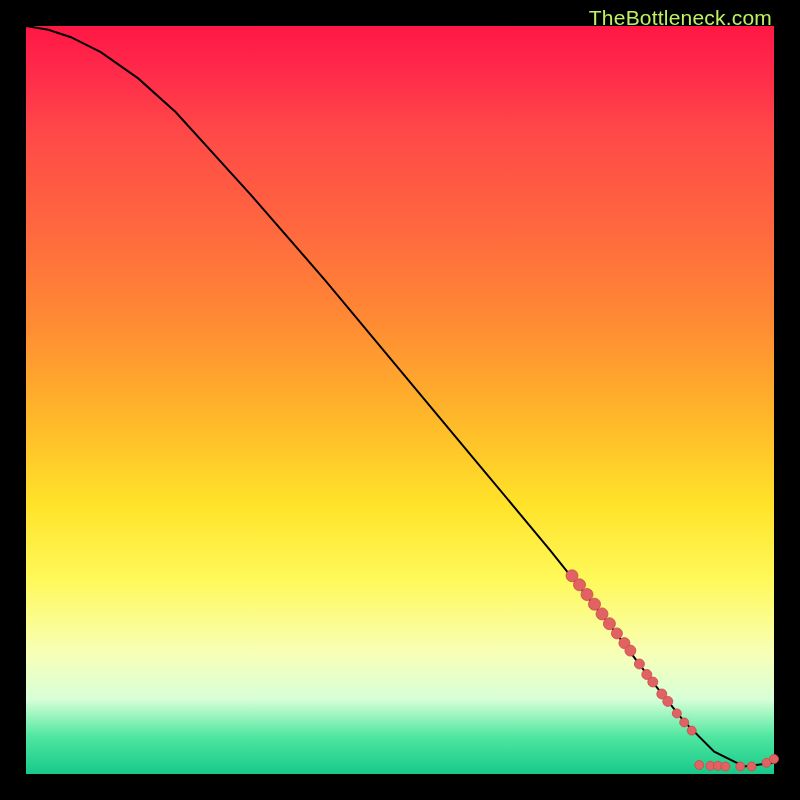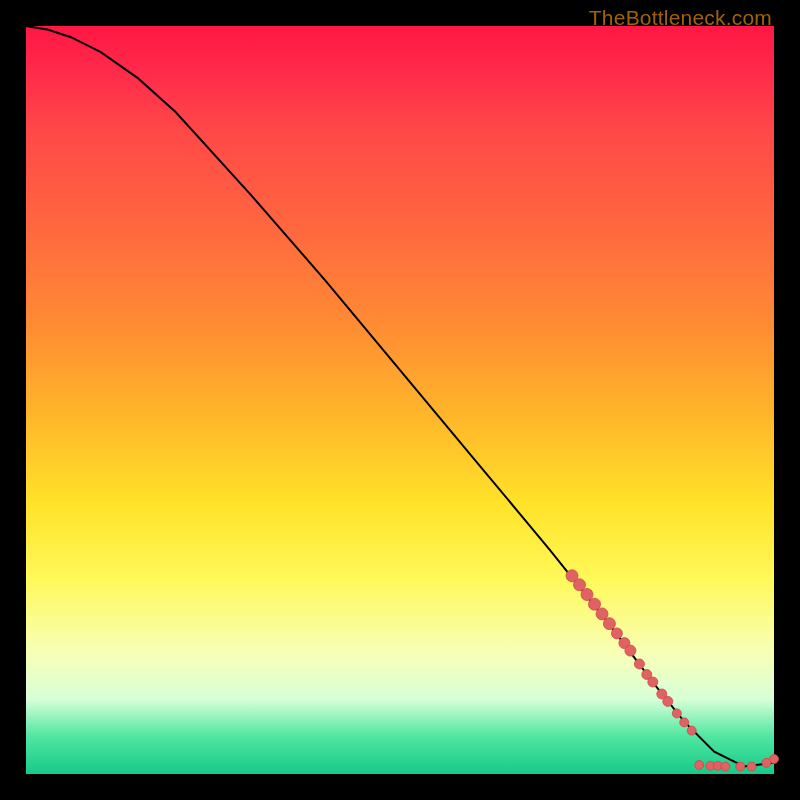--- a/index.html
+++ b/index.html
@@ -36,21 +36,21 @@
       #f7ffb8 84%,
       #d7ffd7 90%,
       #4fe6a0 95%,
       #17c98a 100%
     );
   }
   .watermark {
     position: absolute;
     top: 6px;
     right: 28px;
-    color: #a16207;
+    color: #bef264;
     font-size: 21px;
     font-weight: 500;
     letter-spacing: 0.2px;
     user-select: none;
   }
   svg.curve {
     position: absolute;
     left: 0;
     top: 0;
     width: 748px;

